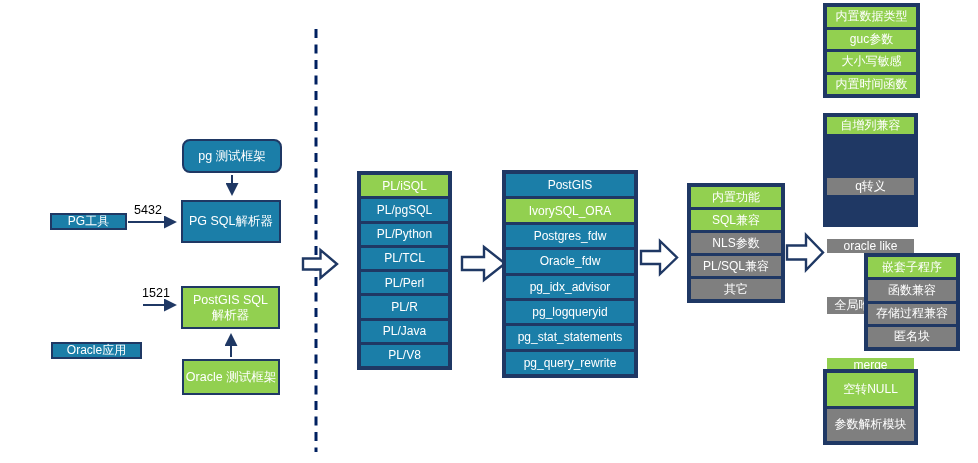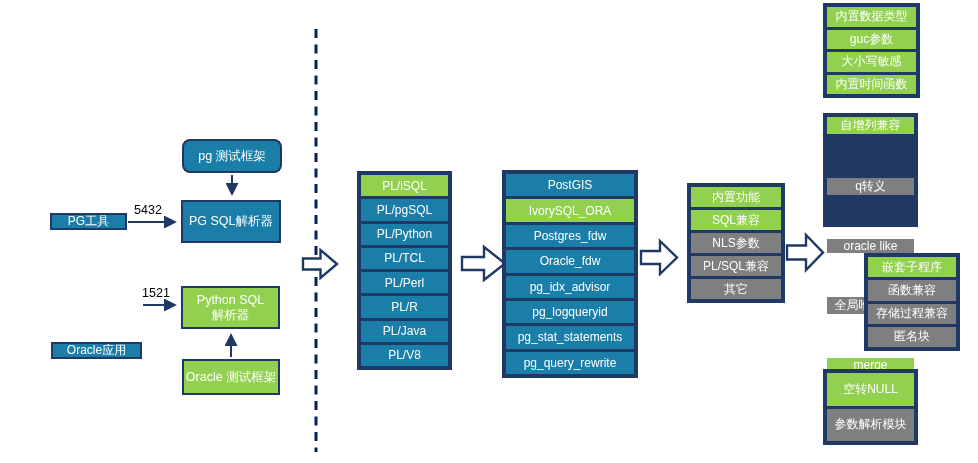--- a/index.html
+++ b/index.html
@@ -67,21 +67,21 @@
 
   <div class="box teal" style="left:50px;top:213px;width:77px;height:17px;font-size:12px;">PG工具</div>
 
   <div class="port" style="left:128px;top:203px;">5432</div>
 
   <div class="box teal" style="left:51px;top:297px;width:91px;height:17px;font-size:12px;margin-top:45px;">Oracle应用</div>
 
   <div class="port" style="left:136px;top:286px;">1521</div>
 
   <div class="box green col" style="left:181px;top:286px;width:99px;height:43px;">
-    <span>Python SQL</span>
+    <span>PostGIS SQL</span>
     <span>解析器</span>
   </div>
 
   <div class="box green" style="left:182px;top:359px;width:98px;height:36px;">Oracle 测试框架</div>
 
   <div class="stack" style="left:357px;top:171px;width:95px;height:199px;">
       <div class="cell green">PL/iSQL</div>
       <div class="cell teal">PL/pgSQL</div>
       <div class="cell teal">PL/Python</div>
       <div class="cell teal">PL/TCL</div>

